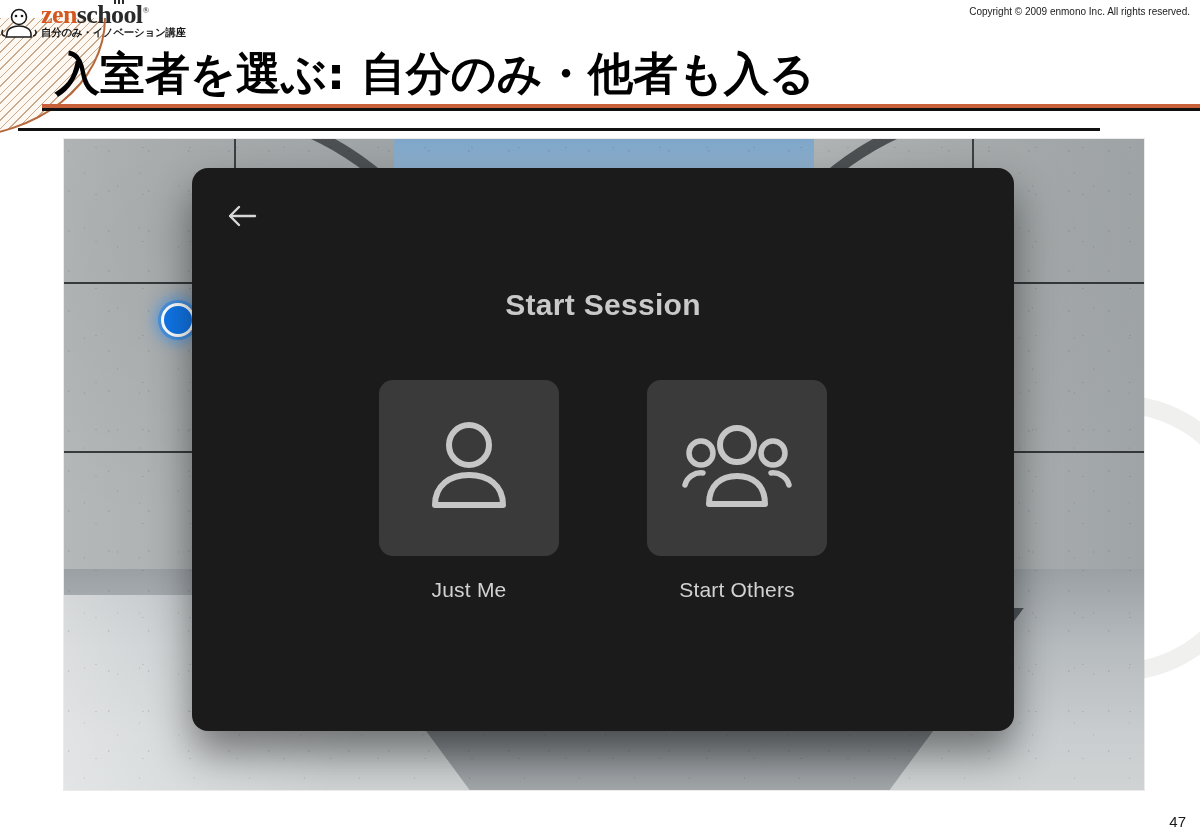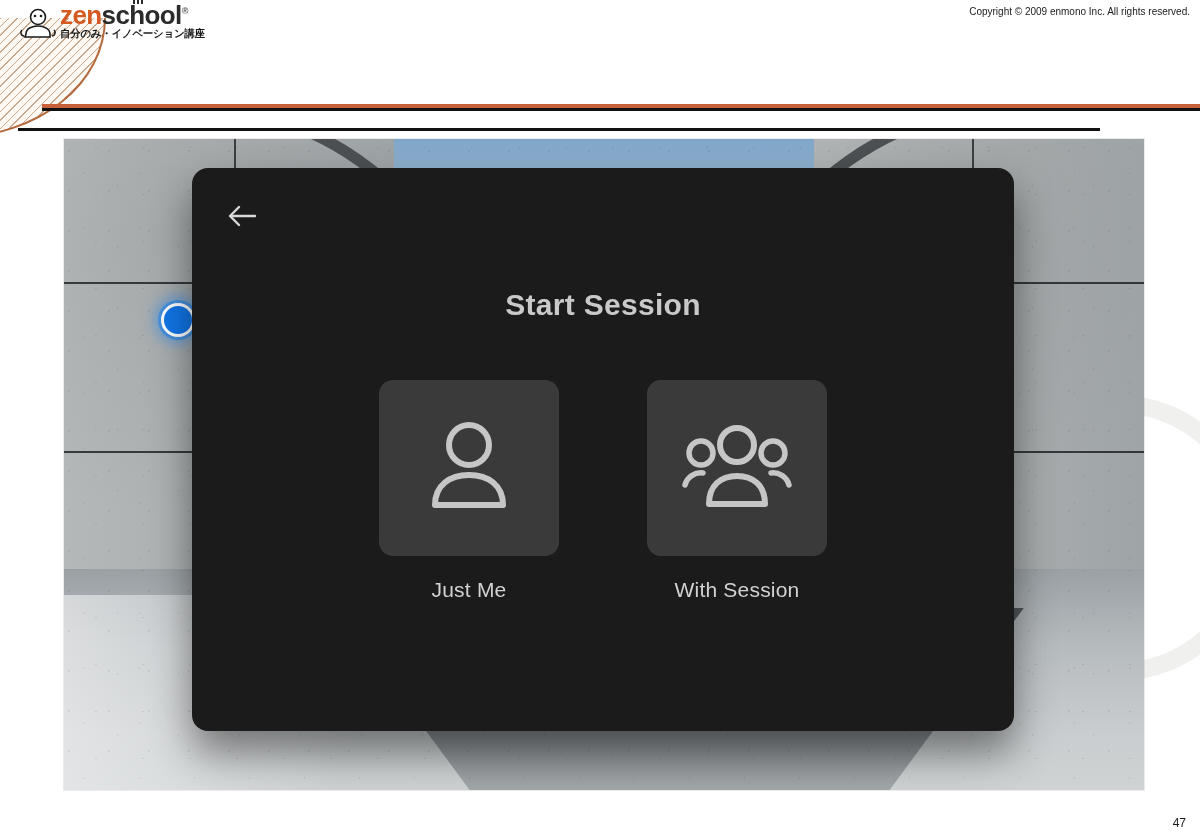--- a/index.html
+++ b/index.html
@@ -47,24 +47,25 @@
       );
     border-bottom-right-radius: 150px 120px;
     border-right: 2px solid #b4693c;
     border-bottom: 2px solid #b4693c;
     box-sizing: border-box;
   }
 
   
   .logo-wrap {
     position: absolute;
-    left: 20px;
+    left: 1px;
     top: 2px;
     width: 190px;
     height: 42px;
+    font-family: Liberation Serif, serif;
   }
   .logo-mark {
     position: absolute;
     left: 0; top: 2px;
     width: 40px; height: 38px;
   }
   .logo-text {
     position: absolute;
     left: 40px;
     top: 0px;
@@ -375,21 +376,21 @@
     font-size: 21px;
     color: #d2d2d2;
     letter-spacing: 0.2px;
   }
 
   
   .page-number {
     position: absolute;
     right: 14px;
     bottom: 6px;
-    font-size: 12px;
+    font-size: 15px;
     color: #1a1a1a;
   }
 </style>
 </head>
 <body>
 
 <div class="slide-header">
 
   <div class="deco-hatch">
     <div class="deco-hatch-inner"></div>
@@ -414,20 +415,21 @@
     <div class="logo-text">
       <div class="logo-word">
         <span class="logo-zen">zen</span><span class="logo-school">school</span><span class="logo-reg">®</span>
       </div>
       <div class="logo-sub">自分のみ・イノベーション講座</div>
     </div>
   </div>
 
   <div class="copyright">Copyright © 2009 enmono Inc. All rights reserved.</div>
 
+  <div class="slide-title">入室者を選ぶ: 自分のみ・他者も入る</div>
 
   <div class="rule-orange"></div>
   <div class="rule-black"></div>
   <div class="rule-black2"></div>
 </div>
 
 <div class="watermark-ring"></div>
 
 <div class="shot">
 
@@ -487,20 +489,20 @@
         <div class="option-tile">
           <svg width="110" height="98" viewBox="0 0 110 98">
             <circle cx="55" cy="26" r="17" fill="none" stroke="#c6c6c6" stroke-width="6"></circle>
             <circle cx="19" cy="34" r="12" fill="none" stroke="#c6c6c6" stroke-width="5.5"></circle>
             <circle cx="91" cy="34" r="12" fill="none" stroke="#c6c6c6" stroke-width="5.5"></circle>
             <path d="M3 66 C5 58, 13 53, 21 54" fill="none" stroke="#c6c6c6" stroke-width="5.5" stroke-linecap="round"></path>
             <path d="M107 66 C105 58, 97 53, 89 54" fill="none" stroke="#c6c6c6" stroke-width="5.5" stroke-linecap="round"></path>
             <path d="M27 85 C27 66, 39 57, 55 57 C71 57, 83 66, 83 85 Z" fill="none" stroke="#c6c6c6" stroke-width="6" stroke-linejoin="round"></path>
           </svg>
         </div>
-        <div class="option-label">With Session</div>
+        <div class="option-label">Start Others</div>
       </div>
 
     </div>
   </div>
 </div>
 
 <div class="page-number">47</div>
 
 </body></html>

